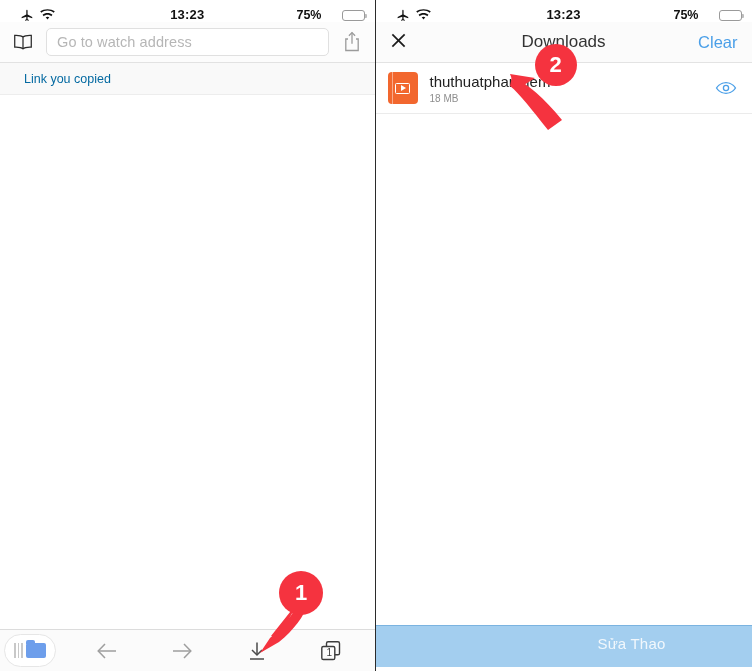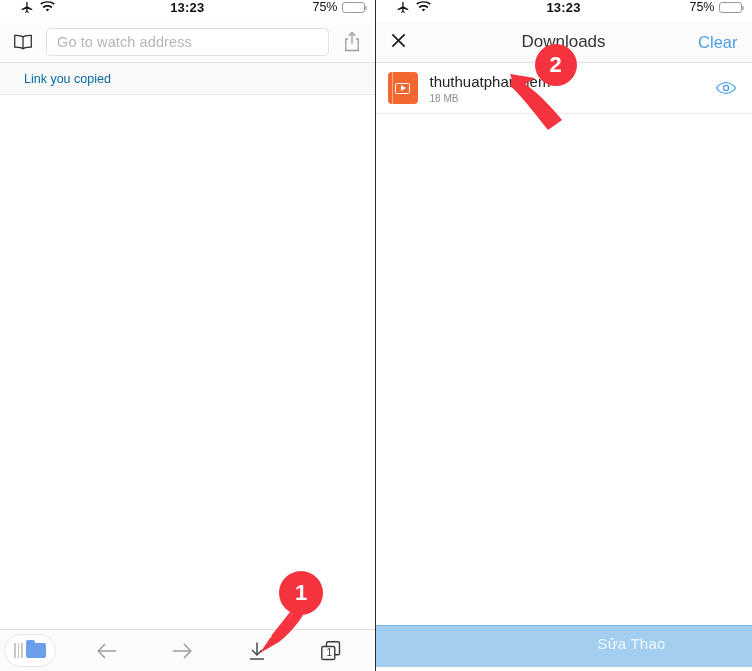--- a/index.html
+++ b/index.html
@@ -26,21 +26,21 @@
     position: relative;
     background: #ffffff;
     overflow: hidden;
   }
   .panel-left { border-right: 1.5px solid #2b2b2b; width: 374.5px; }
 
   
   .statusbar {
     height: 22px;
     display: flex;
-    align-items: flex-start;
+    align-items: flex-end;
     padding: 0 10px 0 20px;
     font-size: 12.5px;
     font-weight: bold;
     color: #111;
     background: #ffffff;
     position: relative;
   }
   .sb-left { display: flex; align-items: center; gap: 6px; }
   .sb-center {
     position: absolute;
@@ -48,23 +48,23 @@
     text-align: center;
     font-size: 13px;
     font-weight: bold;
     letter-spacing: 0.2px;
     pointer-events: none;
   }
   .sb-right {
     margin-left: auto;
     display: flex;
     align-items: center;
-    gap: 4px;
+    gap: 20px;
     font-size: 12.5px;
-    font-weight: normal;
+    font-weight: bold;
   }
   .batt {
     width: 23px; height: 11px;
     border: 1.2px solid #9a9a9a;
     border-radius: 3px;
     position: relative;
     box-sizing: border-box;
     padding: 1px;
   }
   .batt::after {

